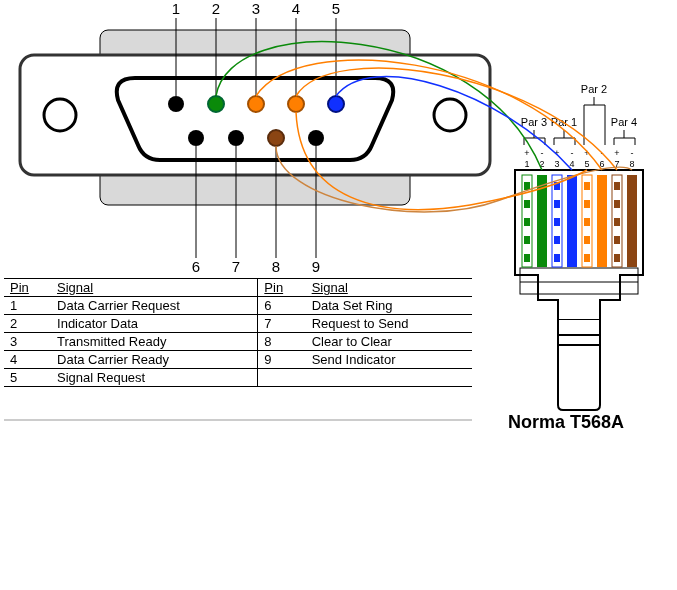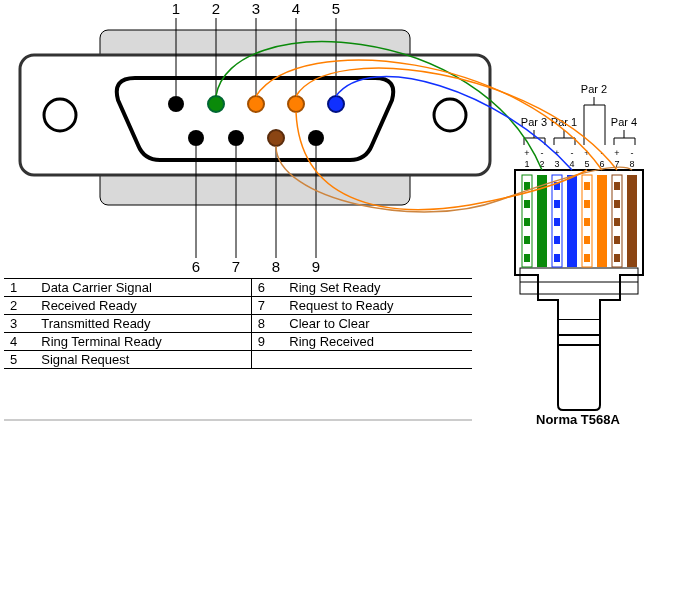--- a/index.html
+++ b/index.html
@@ -5,21 +5,21 @@
   html,body{margin:0;padding:0;background:#fff;font-family:Arial,Helvetica,sans-serif;font-size:12px;color:#000;}
   .stage{position:relative;width:677px;height:590px;}
   svg{display:block;}
   .pin-table{position:absolute;left:4px;top:278px;width:468px;border-collapse:collapse;}
   .pin-table th,.pin-table td{border-top:1px solid #000;border-bottom:1px solid #000;padding:1px 6px;text-align:left;font-size:13px;}
   .pin-table th{text-decoration:underline;font-weight:normal;}
   .pin-table .colsep{border-left:1px solid #000;}
   .pin-num{font-family:Arial;font-size:15px;text-anchor:middle;}
   .rj-pair{font-family:Arial;font-size:11px;text-anchor:middle;}
   .rj-tiny{font-family:Arial;font-size:9px;text-anchor:middle;}
-  .norma{position:absolute;left:536px;top:412px;font-size:13px;font-weight:bold;}
+  .norma{position:absolute;left:508px;top:412px;font-size:18px;font-weight:bold;}
 </style>
 </head>
 <body>
 <div class="stage">
 
 <svg width="677" height="590">
 
   <g>
 
     <rect x="100" y="30" width="310" height="175" rx="8" fill="#d9d9d9" stroke="#000" stroke-width="1"></rect>
@@ -176,43 +176,49 @@
     <path d="M276,146 C276,200 420,230 500,200 C560,178 620,160 632,170" stroke="#cd853f"></path>
 
     <path d="M296,112 C300,200 380,220 470,205 C520,196 560,185 587,170" stroke="#ff7f00"></path>
   </g>
 
   <line x1="4" y1="420" x2="472" y2="420" stroke="#999" stroke-width="1"></line>
 </svg>
 
 <table class="pin-table">
   <tbody>
+        <tr>
+    <th>Pin</th>
+    <th>Signal</th>
+    <th class="colsep">Pin</th>
+    <th>Signal</th>
+  </tr>
   <tr>
     <td>1</td>
-    <td>Data Carrier Signal</td>
+    <td>Data Carrier Request</td>
     <td class="colsep">6</td>
-    <td>Ring Set Ready</td>
+    <td>Data Set Ring</td>
   </tr>
   <tr>
     <td>2</td>
-    <td>Received Ready</td>
+    <td>Indicator Data</td>
     <td class="colsep">7</td>
-    <td>Request to Ready</td>
+    <td>Request to Send</td>
   </tr>
   <tr>
     <td>3</td>
     <td>Transmitted Ready</td>
     <td class="colsep">8</td>
     <td>Clear to Clear</td>
   </tr>
   <tr>
     <td>4</td>
-    <td>Ring  Terminal Ready</td>
+    <td>Data  Carrier Ready</td>
     <td class="colsep">9</td>
-    <td>Ring Received</td>
+    <td>Send Indicator</td>
   </tr>
   <tr>
     <td>5</td>
     <td>Signal Request</td>
     <td class="colsep"></td>
     <td></td>
   </tr>
 </tbody>
     </table>
 

